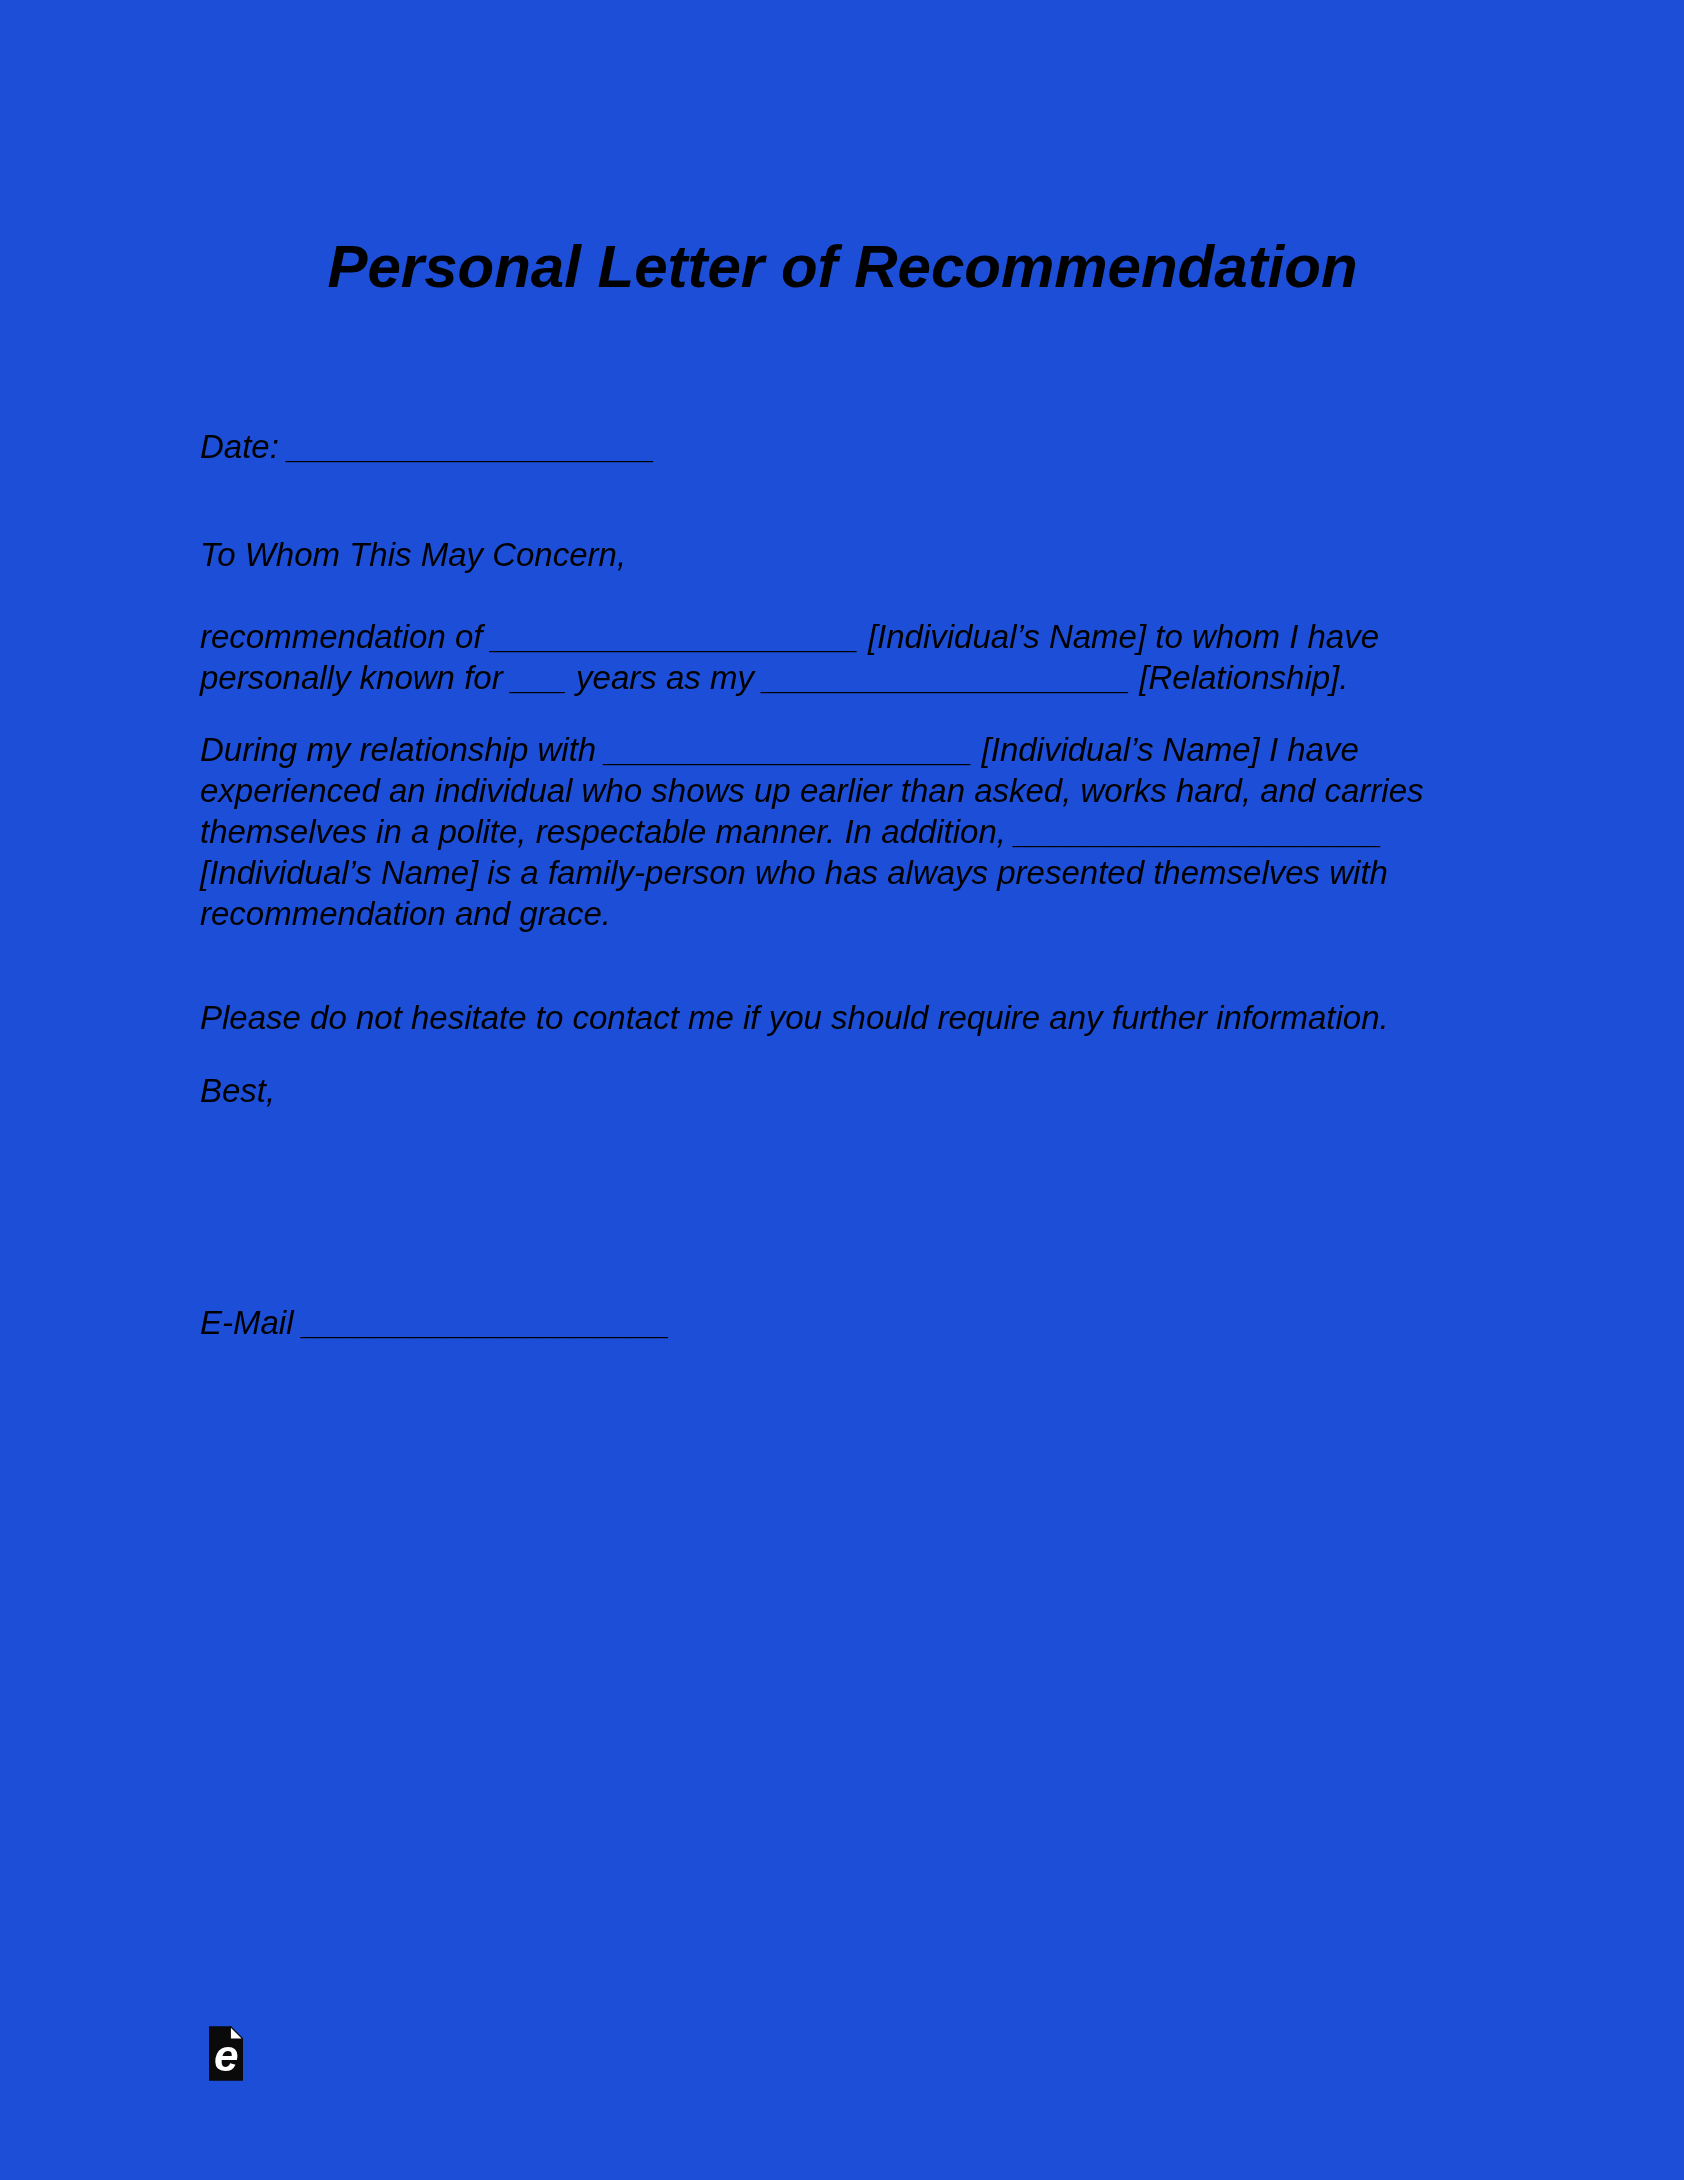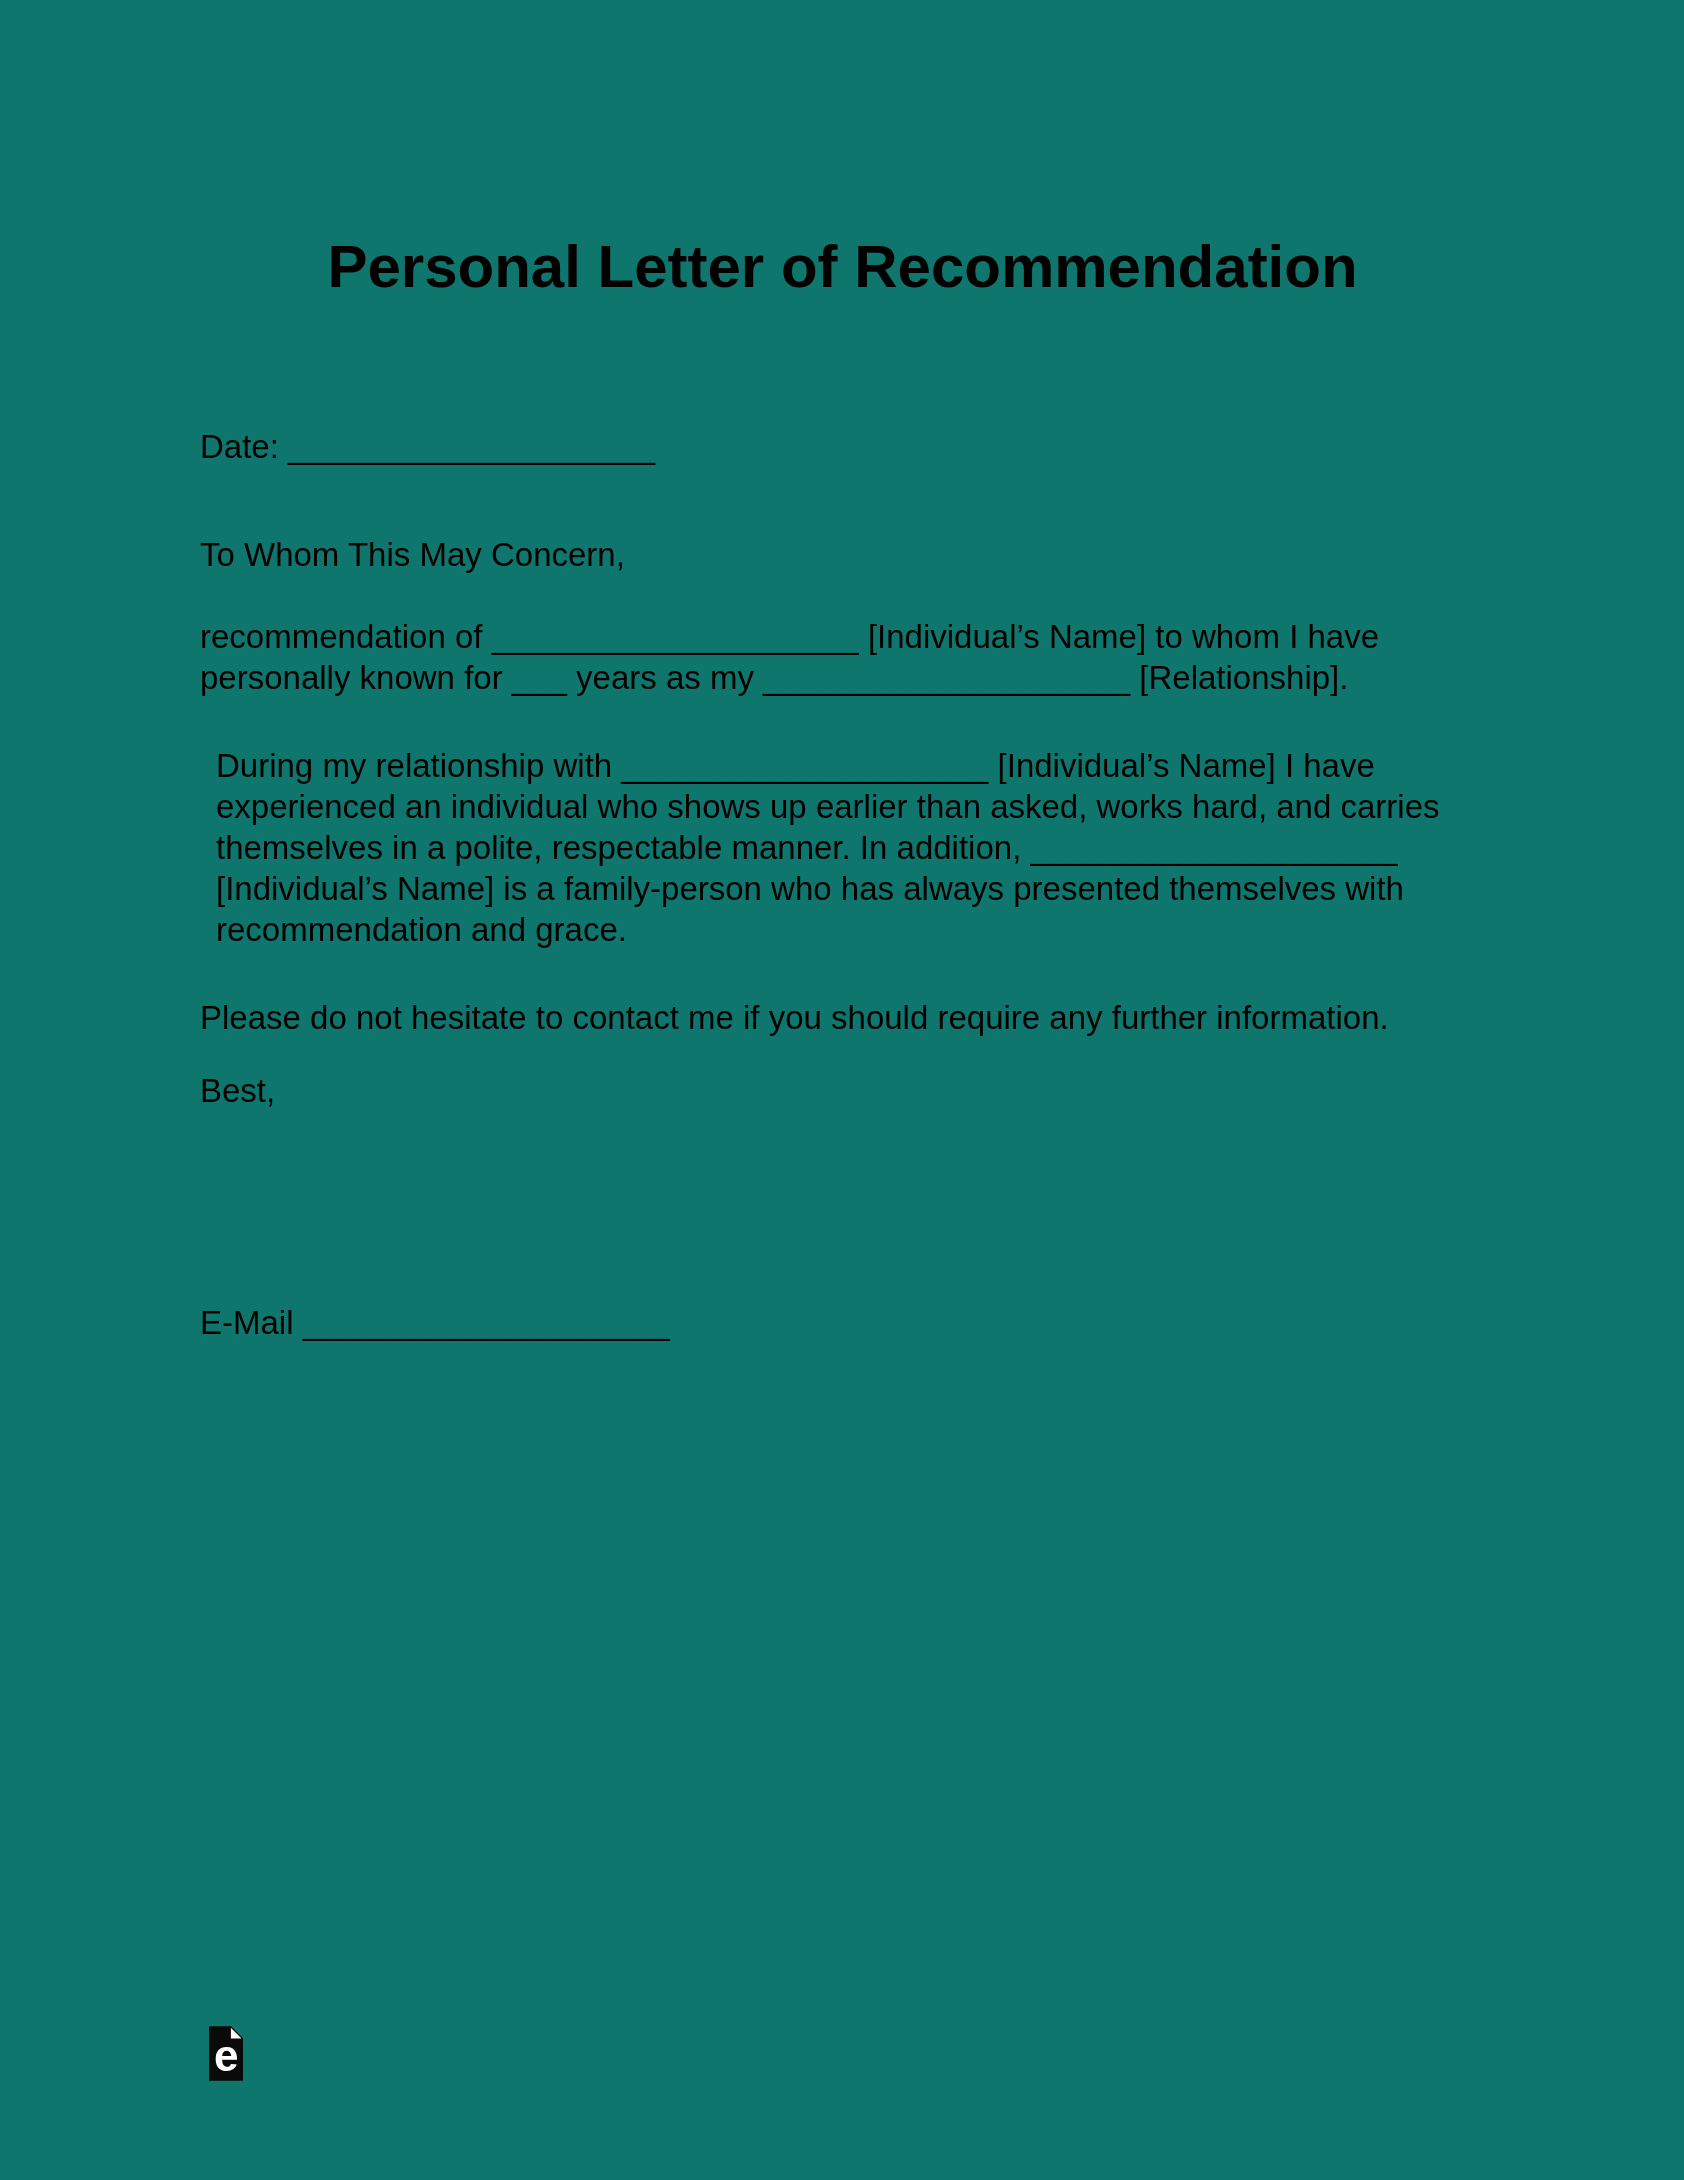--- a/index.html
+++ b/index.html
@@ -11,21 +11,22 @@
     width: 1685px;
     height: 2181px;
     position: relative;
     font-family: "Liberation Sans", sans-serif;
     color: #000000;
     overflow: hidden;
   }
   .page {
     position: absolute;
     inset: 0;
-    background: #0f766e;
+    background: #1d4ed8;
+    font-style: italic;
   }
   .doc-title {
     position: absolute;
     top: 233px;
     left: 0;
     width: 100%;
     text-align: center;
     font-size: 60px;
     line-height: 68px;
     font-weight: bold;
@@ -39,21 +40,21 @@
     font-size: 33px;
     line-height: 41px;
     white-space: nowrap;
   }
   .para .pline {
     white-space: nowrap;
   }
   .pos-date      { top: 426px; }
   .pos-salute    { top: 534px; }
   .pos-p1        { top: 616px; }
-  .pos-p2        { top: 745px; margin-left: 16px; }
+  .pos-p2        { top: 729px; }
   .pos-p3        { top: 997px; }
   .pos-closing   { top: 1070px; }
   .pos-signature { top: 1147px; }
   .pos-phone     { top: 1221px; }
   .pos-email     { top: 1302px; }
   .logo {
     position: absolute;
     top: 2026px;
     left: 209px;
     width: 34px;

